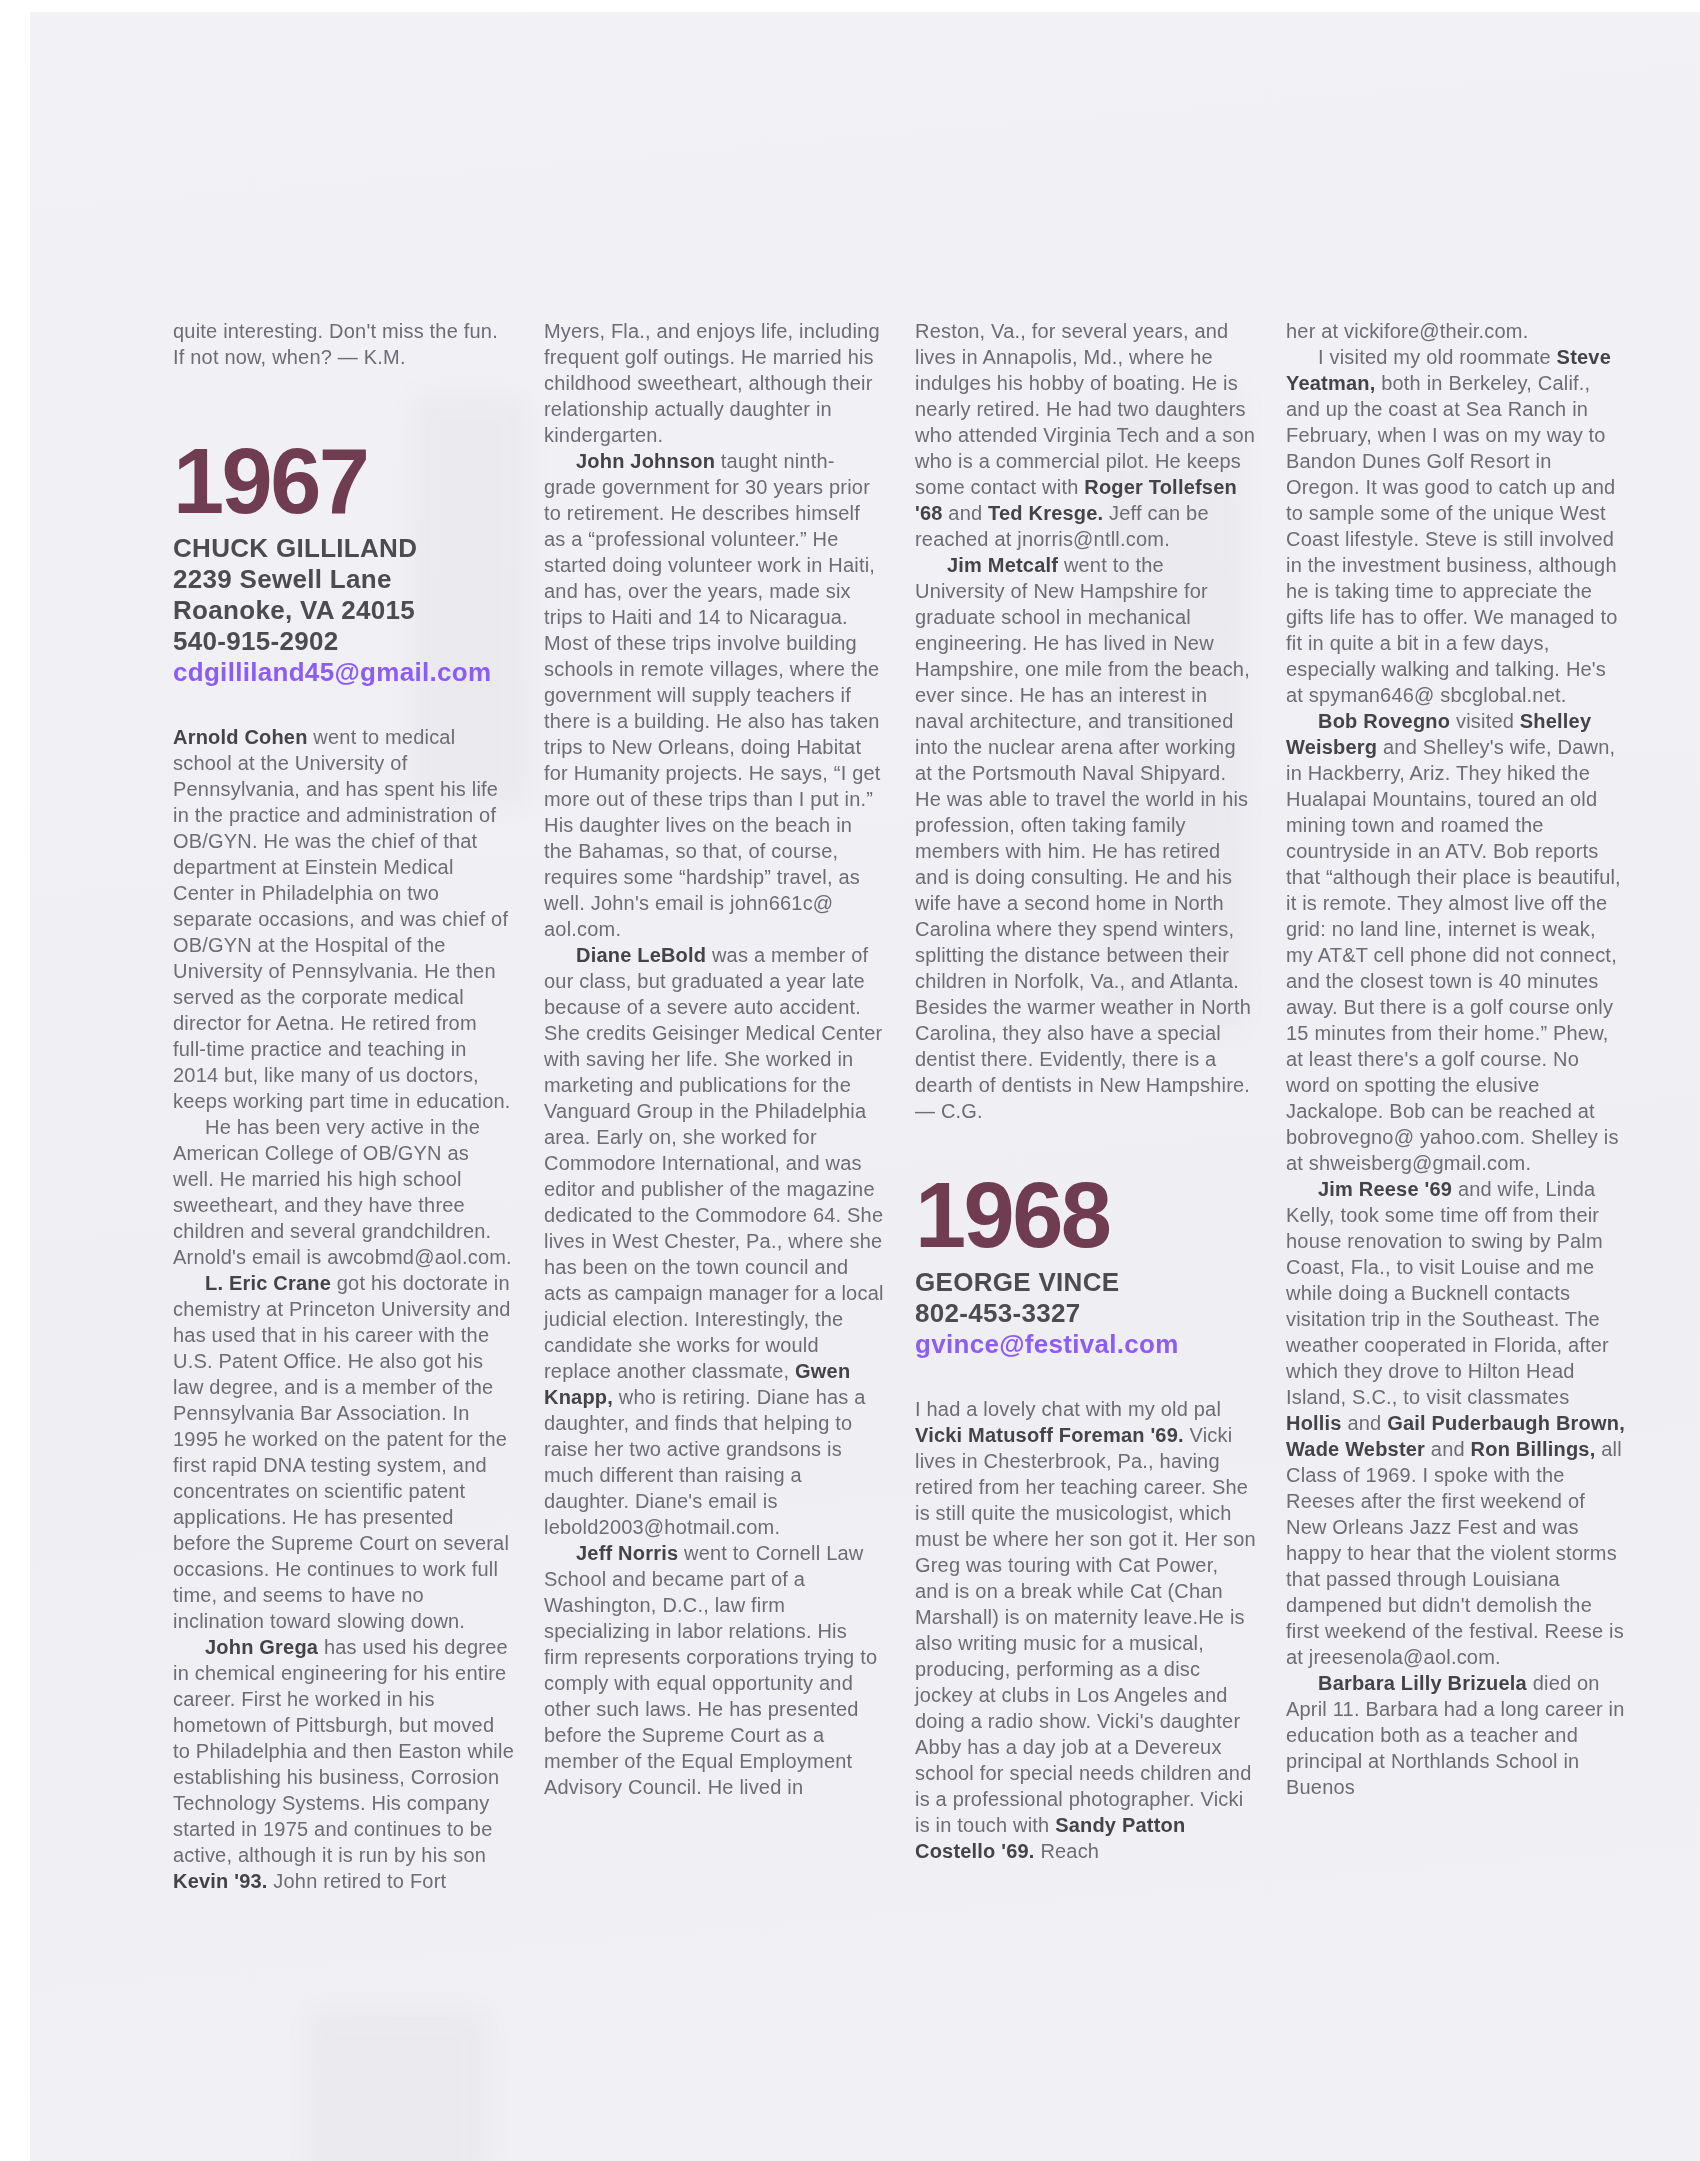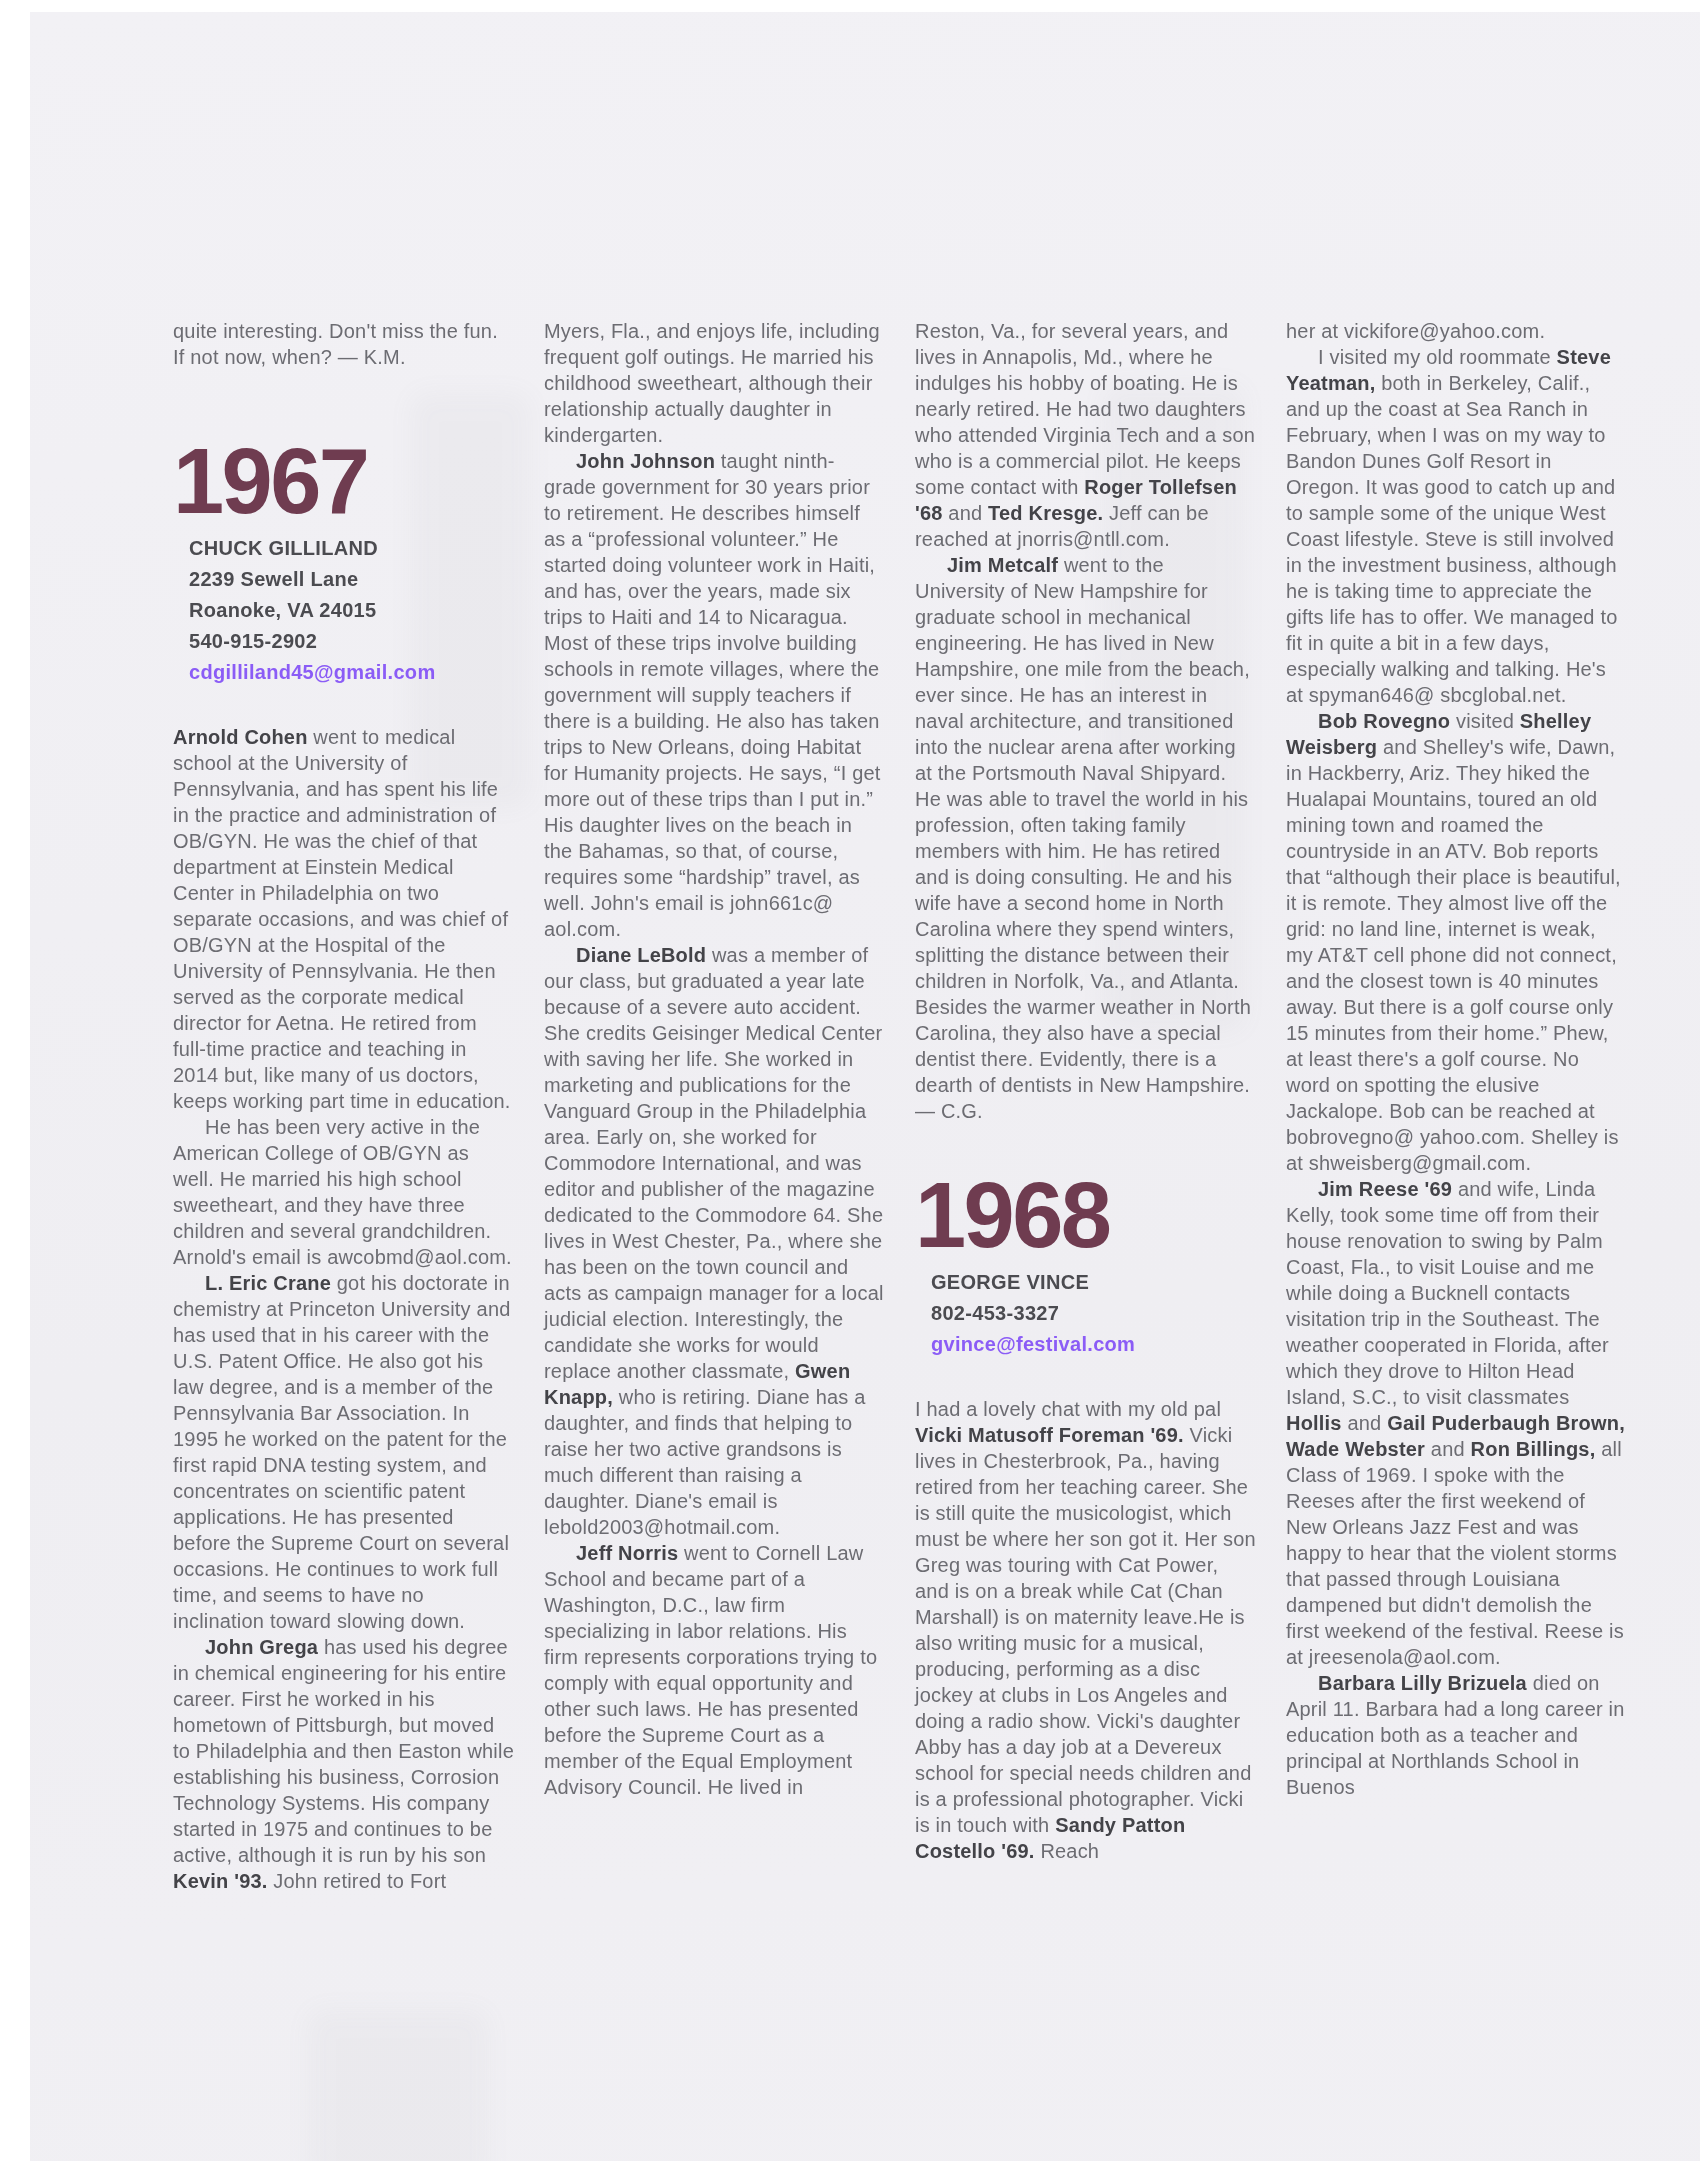--- a/index.html
+++ b/index.html
@@ -8,21 +8,21 @@
          background:linear-gradient(175deg,#f2f1f5 0%,#efeef2 55%,#f1f0f4 100%);}
   .ghost{position:absolute;background:#8a8a94;opacity:0.05;filter:blur(12px);border-radius:17.3px;}
   .col{position:absolute;top:318px;width:342px;color:#6c6c72;
        font-size:20px;line-height:26px;letter-spacing:0.2px;}
   .col p{margin:0;}
   .col p.indent{text-indent:32px;}
   .col b{color:#434348;font-weight:700;}
   .year{font-size:92px;line-height:1.0;color:#6f3c50;letter-spacing:-2.6px;
         margin-top:65px;margin-bottom:6px;font-weight:700;}
   .year2{margin-top:45px;}
-  .contact{margin-bottom:36px;font-weight:700;font-size:20px;line-height:31px;color:#4b4b50;letter-spacing:0.3px;margin-left:16px;}
+  .contact{margin-bottom:36px;font-weight:700;font-size:26px;line-height:31px;color:#4b4b50;letter-spacing:0.3px;}
   .contact .c-email{color:#8b5cf6;}
   .col1{left:173px;} .col2{left:544px;} .col3{left:915px;} .col4{left:1286px;}
 </style>
 </head>
 <body>
 
 <div class="paper">
   <div class="ghost" style="left:380px;top:380px;width:121px;height:415px;"></div>
   <div class="ghost" style="left:1072px;top:372px;width:143px;height:648px;"></div>
   <div class="ghost" style="left:277px;top:1997px;width:182px;height:182px;"></div>
@@ -54,19 +54,19 @@
     <p class="indent"><b>Jim Metcalf</b><span> went to the University of New Hampshire for graduate school in mechanical engineering. He has lived in New Hampshire, one mile from the beach, ever since. He has an interest in naval architecture, and transitioned into the nuclear arena after working at the Portsmouth Naval Shipyard. He was able to travel the world in his profession, often taking family members with him. He has retired and is doing consulting. He and his wife have a second home in North Carolina where they spend winters, splitting the distance between their children in Norfolk, Va., and Atlanta. Besides the warmer weather in North Carolina, they also have a special dentist there. Evidently, there is a dearth of dentists in New Hampshire. — C.G.</span></p>
     <div class="year year2">1968</div>
     <div class="contact">
       <div class="c-name">GEORGE VINCE</div>
       <div class="c-plain">802-453-3327</div>
       <div class="c-email">gvince@festival.com</div>
     </div>
     <p><span>I had a lovely chat with my old pal </span><b>Vicki Matusoff Foreman '69.</b><span> Vicki lives in Chesterbrook, Pa., having retired from her teaching career. She is still quite the musicologist, which must be where her son got it. Her son Greg was touring with Cat Power, and is on a break while Cat (Chan Marshall) is on maternity leave.He is also writing music for a musical, producing, performing as a disc jockey at clubs in Los Angeles and doing a radio show. Vicki's daughter Abby has a day job at a Devereux school for special needs children and is a professional photographer. Vicki is in touch with </span><b>Sandy Patton Costello '69.</b><span> Reach</span></p>
   </div>
 <div class="col col4">
-    <p><span>her at vickifore@yahoo.com.</span></p>
+    <p><span>her at vickifore@their.com.</span></p>
     <p class="indent"><span>I visited my old roommate </span><b>Steve Yeatman,</b><span> both in Berkeley, Calif., and up the coast at Sea Ranch in February, when I was on my way to Bandon Dunes Golf Resort in Oregon. It was good to catch up and to sample some of the unique West Coast lifestyle. Steve is still involved in the investment business, although he is taking time to appreciate the gifts life has to offer. We managed to fit in quite a bit in a few days, especially walking and talking. He's at spyman646@ sbcglobal.net.</span></p>
     <p class="indent"><b>Bob Rovegno</b><span> visited </span><b>Shelley Weisberg</b><span> and Shelley's wife, Dawn, in Hackberry, Ariz. They hiked the Hualapai Mountains, toured an old mining town and roamed the countryside in an ATV. Bob reports that “although their place is beautiful, it is remote. They almost live off the grid: no land line, internet is weak, my AT&amp;T cell phone did not connect, and the closest town is 40 minutes away. But there is a golf course only 15 minutes from their home.” Phew, at least there's a golf course. No word on spotting the elusive Jackalope. Bob can be reached at bobrovegno@ yahoo.com. Shelley is at shweisberg@gmail.com.</span></p>
     <p class="indent"><b>Jim Reese '69</b><span> and wife, Linda Kelly, took some time off from their house renovation to swing by Palm Coast, Fla., to visit Louise and me while doing a Bucknell contacts visitation trip in the Southeast. The weather cooperated in Florida, after which they drove to Hilton Head Island, S.C., to visit classmates </span><b>Hollis</b><span> and </span><b>Gail Puderbaugh Brown, Wade Webster</b><span> and </span><b>Ron Billings,</b><span> all Class of 1969. I spoke with the Reeses after the first weekend of New Orleans Jazz Fest and was happy to hear that the violent storms that passed through Louisiana dampened but didn't demolish the first weekend of the festival. Reese is at jreesenola@aol.com.</span></p>
     <p class="indent"><b>Barbara Lilly Brizuela</b><span> died on April 11. Barbara had a long career in education both as a teacher and principal at Northlands School in Buenos</span></p>
   </div>
 
 
 </body></html>

